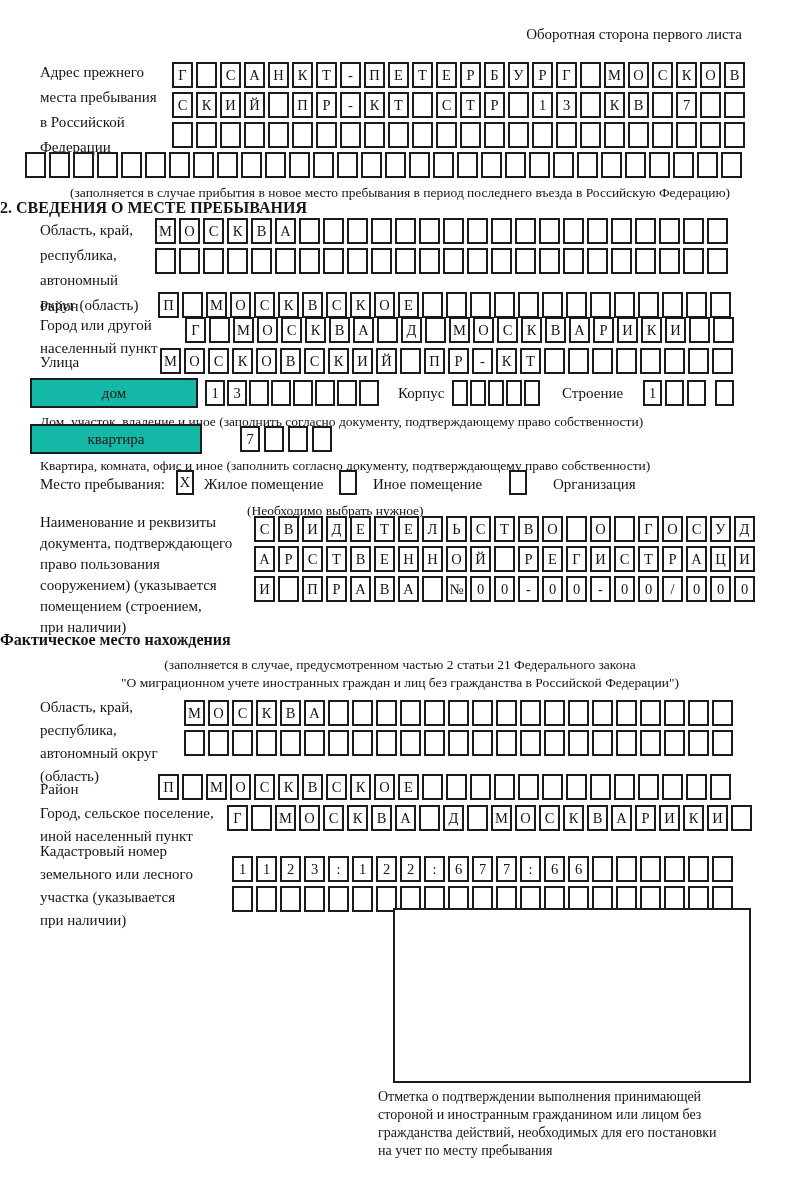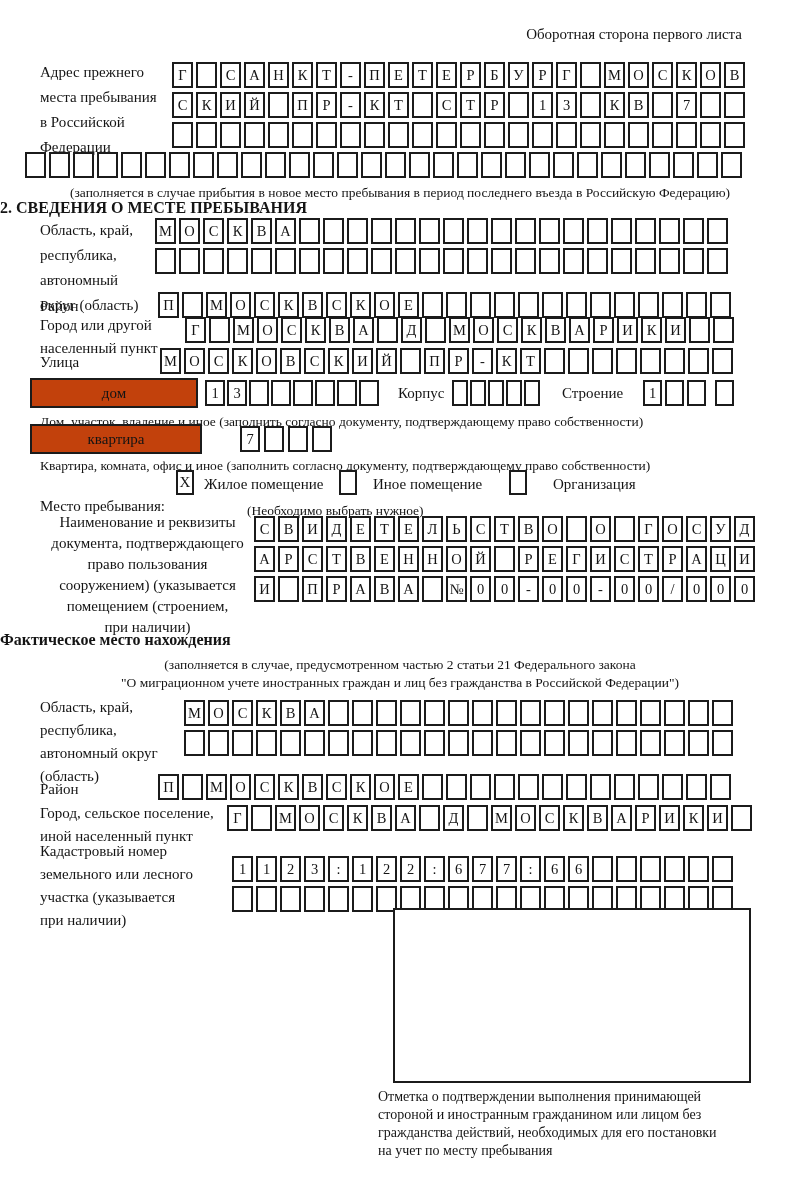--- a/index.html
+++ b/index.html
@@ -15,21 +15,21 @@
   .cellrow{display:flex;gap:3px;}
   .cell{box-sizing:border-box;flex:none;width:21px;height:26px;border:2px solid #1b1b1b;
         display:flex;align-items:center;justify-content:center;
         font-size:14.5px;background:#fff;}
   .cells-house{gap:2px;}  .cells-house .cell{width:20px;}
   .cells-sm{gap:2px;}     .cells-sm .cell{width:16px;}
   .cells-str{gap:3px;}    .cells-str .cell{width:19px;}
   .cells-str .cell:last-child{margin-left:6px;}
   .cells-apt{gap:4px;}    .cells-apt .cell{width:20px;}
   .bigbox{box-sizing:border-box;border:2px solid #1b1b1b;display:flex;align-items:center;
-          justify-content:center;font-size:15px;background:#c2410c;}
+          justify-content:center;font-size:15px;background:#14b8a6;}
   .checkbox{box-sizing:border-box;width:18px;height:25px;border:2px solid #1b1b1b;
             display:inline-flex;align-items:center;justify-content:center;font-size:15px;background:#fff;}
   .stampbox{box-sizing:border-box;border:2px solid #1b1b1b;background:#fff;}
   .caption{font-size:14px;line-height:18px;}
 </style>
 </head>
 <body>
 
 <div class="page">
 
@@ -334,30 +334,30 @@
     <span>квартира</span>
   </div>
   <div class="abs cellrow cells-apt" style="left:240px;top:426px;">
       <span class="cell">7</span>
       <span class="cell"></span>
       <span class="cell"></span>
       <span class="cell"></span>
     </div>
   <div class="abs note" style="left:40px;top:458px;">Квартира, комната, офис и иное (заполнить согласно документу, подтверждающему право собственности)</div>
 
-  <div class="abs lbl" style="left:40px;top:472px;margin-top:22px;">Место пребывания:</div>
+  <div class="abs lbl" style="left:40px;top:472px;">Место пребывания:</div>
   <div class="abs checkbox" style="left:176px;top:470px;">X</div>
   <div class="abs lbl" style="left:204px;top:472px;">Жилое помещение</div>
   <div class="abs checkbox" style="left:339px;top:470px;"></div>
   <div class="abs lbl" style="left:373px;top:472px;">Иное помещение</div>
   <div class="abs checkbox" style="left:509px;top:470px;"></div>
   <div class="abs lbl" style="left:553px;top:472px;">Организация</div>
   <div class="abs note" style="left:247px;top:503px;">(Необходимо выбрать нужное)</div>
 
-  <div class="abs" style="left:40px;top:512px;width:215px;text-align:center;">
+  <div class="abs" style="left:40px;top:512px;width:215px;">
     <div class="lbl21">Наименование и реквизиты</div>
     <div class="lbl21">документа, подтверждающего</div>
     <div class="lbl21">право пользования</div>
     <div class="lbl21">сооружением) (указывается</div>
     <div class="lbl21">помещением (строением,</div>
     <div class="lbl21">при наличии)</div>
   </div>
   <div class="abs cellrow" style="left:254px;top:516px;">
       <span class="cell">С</span>
       <span class="cell">В</span>

